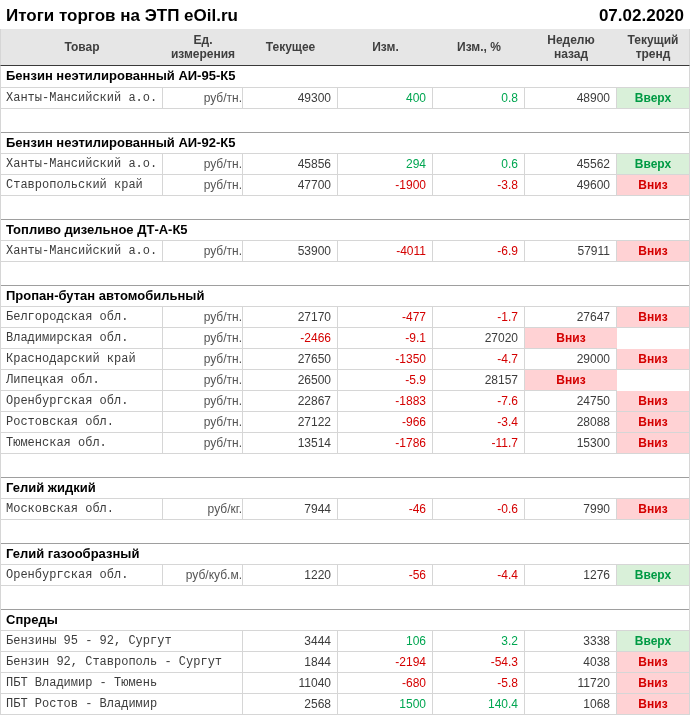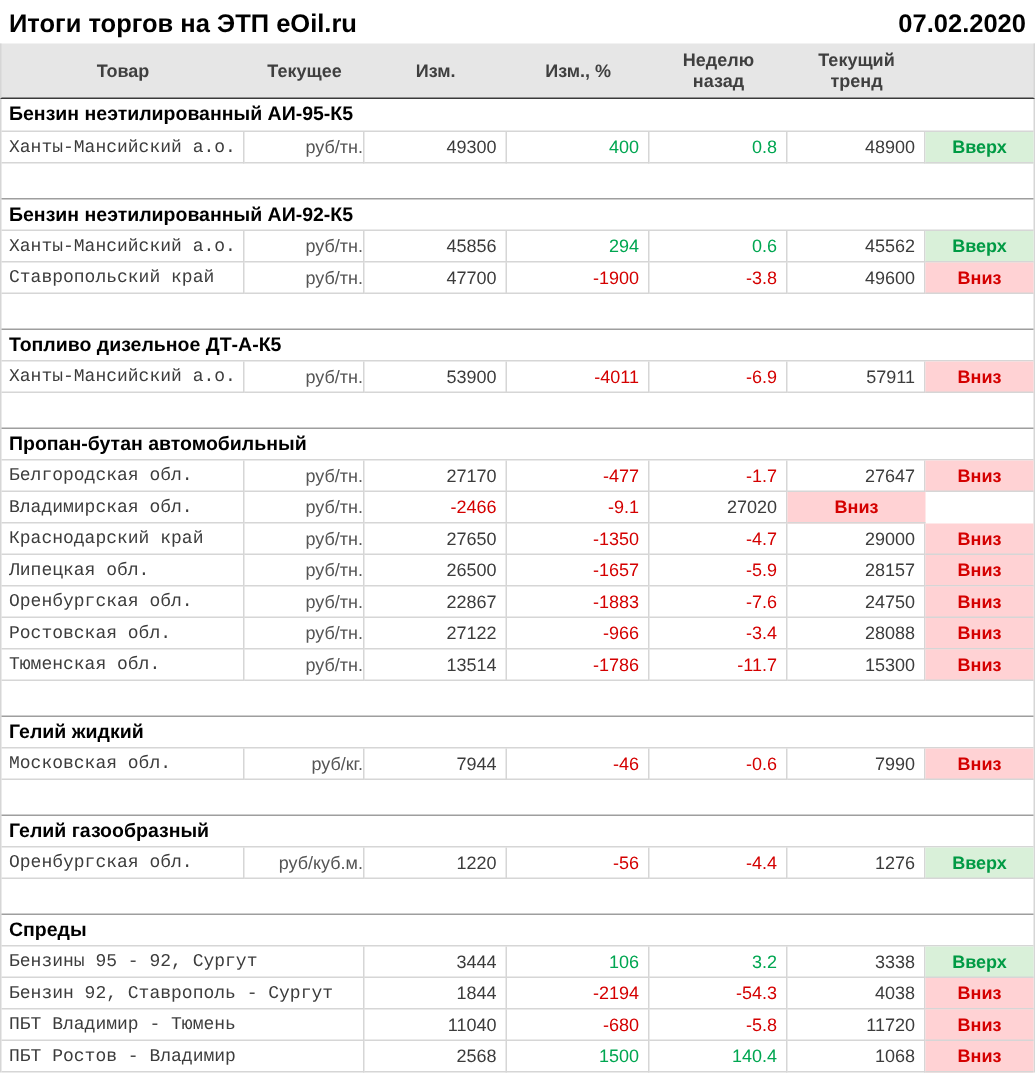--- a/index.html
+++ b/index.html
@@ -43,20 +43,22 @@
 </head>
 <body>
 
 <div class="sheet">
   <div class="title-row">
     <div class="page-title">Итоги торгов на ЭТП eOil.ru</div>
     <div class="report-date">07.02.2020</div>
   </div>
   <div class="col-header grid">
       <div class="hcell">Товар</div>
+      <div class="hcell">Ед.
+измерения</div>
       <div class="hcell">Текущее</div>
       <div class="hcell">Изм.</div>
       <div class="hcell">Изм., %</div>
       <div class="hcell">Неделю
 назад</div>
       <div class="hcell">Текущий
 тренд</div>
     </div>
   <div class="table-body">
       <div class="section first">
@@ -132,21 +134,20 @@
           <div class="cell num">27650</div>
           <div class="cell num neg">-1350</div>
           <div class="cell num neg">-4.7</div>
           <div class="cell num">29000</div>
           <div class="cell trend down">Вниз</div>
         </div>
         <div class="row grid">
           <div class="cell product">Липецкая обл.</div>
           <div class="cell unit">руб/тн.</div>
           <div class="cell num">26500</div>
-          <div class="cell num neg">-1657</div>
           <div class="cell num neg">-5.9</div>
           <div class="cell num">28157</div>
           <div class="cell trend down">Вниз</div>
         </div>
         <div class="row grid">
           <div class="cell product">Оренбургская обл.</div>
           <div class="cell unit">руб/тн.</div>
           <div class="cell num">22867</div>
           <div class="cell num neg">-1883</div>
           <div class="cell num neg">-7.6</div>

